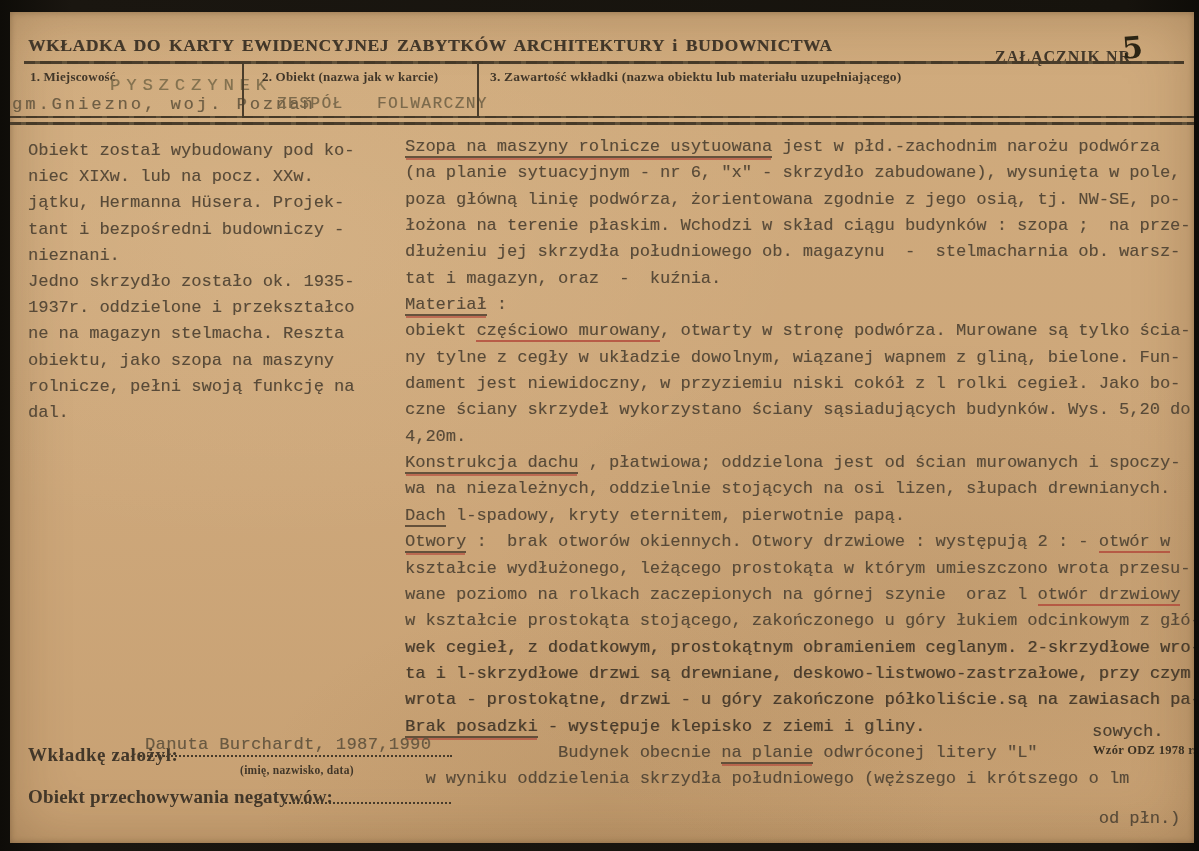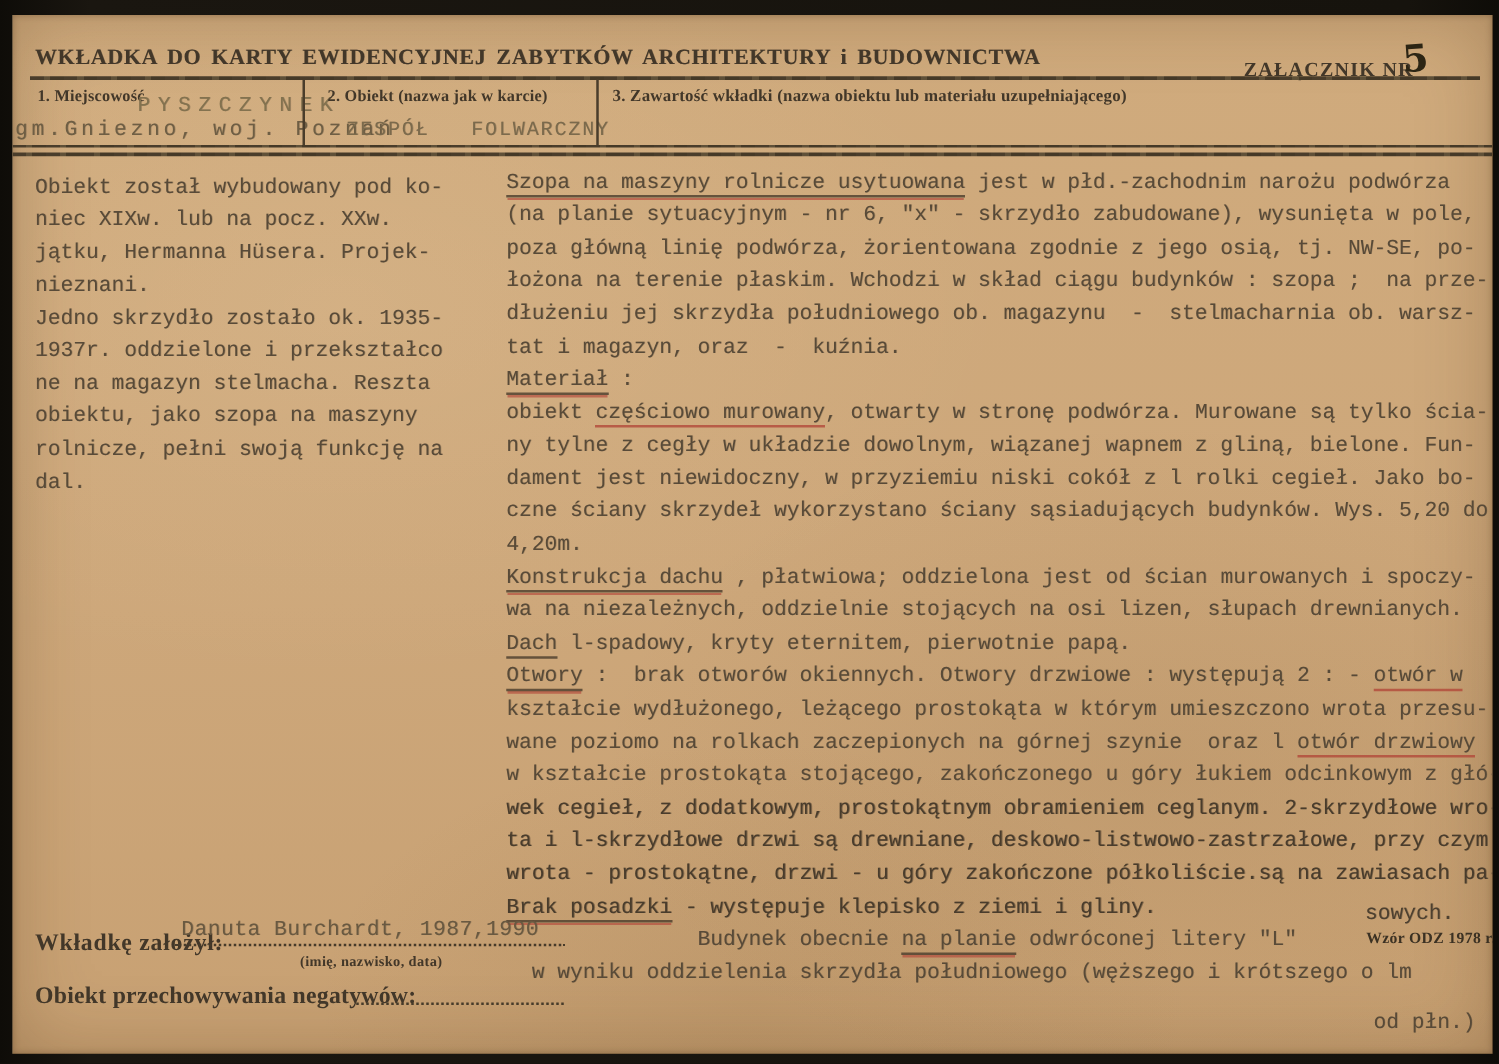--- a/index.html
+++ b/index.html
@@ -87,20 +87,21 @@
 
     <div class="vline v1"></div>
     <div class="vline v2"></div>
     <div class="rule rule-b1"></div>
     <div class="rule rule-b2"></div>
 
     <div class="col lcol" id="lcol">
         <div class="tline"><span>Obiekt został wybudowany pod ko-</span></div>
         <div class="tline"><span>niec XIXw. lub na pocz. XXw.</span></div>
         <div class="tline"><span>jątku, Hermanna Hüsera. Projek-</span></div>
+        <div class="tline"><span>tant i bezpośredni budowniczy -</span></div>
         <div class="tline"><span>nieznani.</span></div>
         <div class="tline"><span>Jedno skrzydło zostało ok. 1935-</span></div>
         <div class="tline"><span>1937r. oddzielone i przekształco</span></div>
         <div class="tline"><span>ne na magazyn stelmacha. Reszta</span></div>
         <div class="tline"><span>obiektu, jako szopa na maszyny</span></div>
         <div class="tline"><span>rolnicze, pełni swoją funkcję na</span></div>
         <div class="tline"><span>dal.</span></div>
       </div>
     <div class="col rcol" id="rcol">
         <div class="tline"><span class="u-dr">Szopa na maszyny rolnicze usytuowana</span><span> jest w płd.-zachodnim narożu podwórza</span></div>

